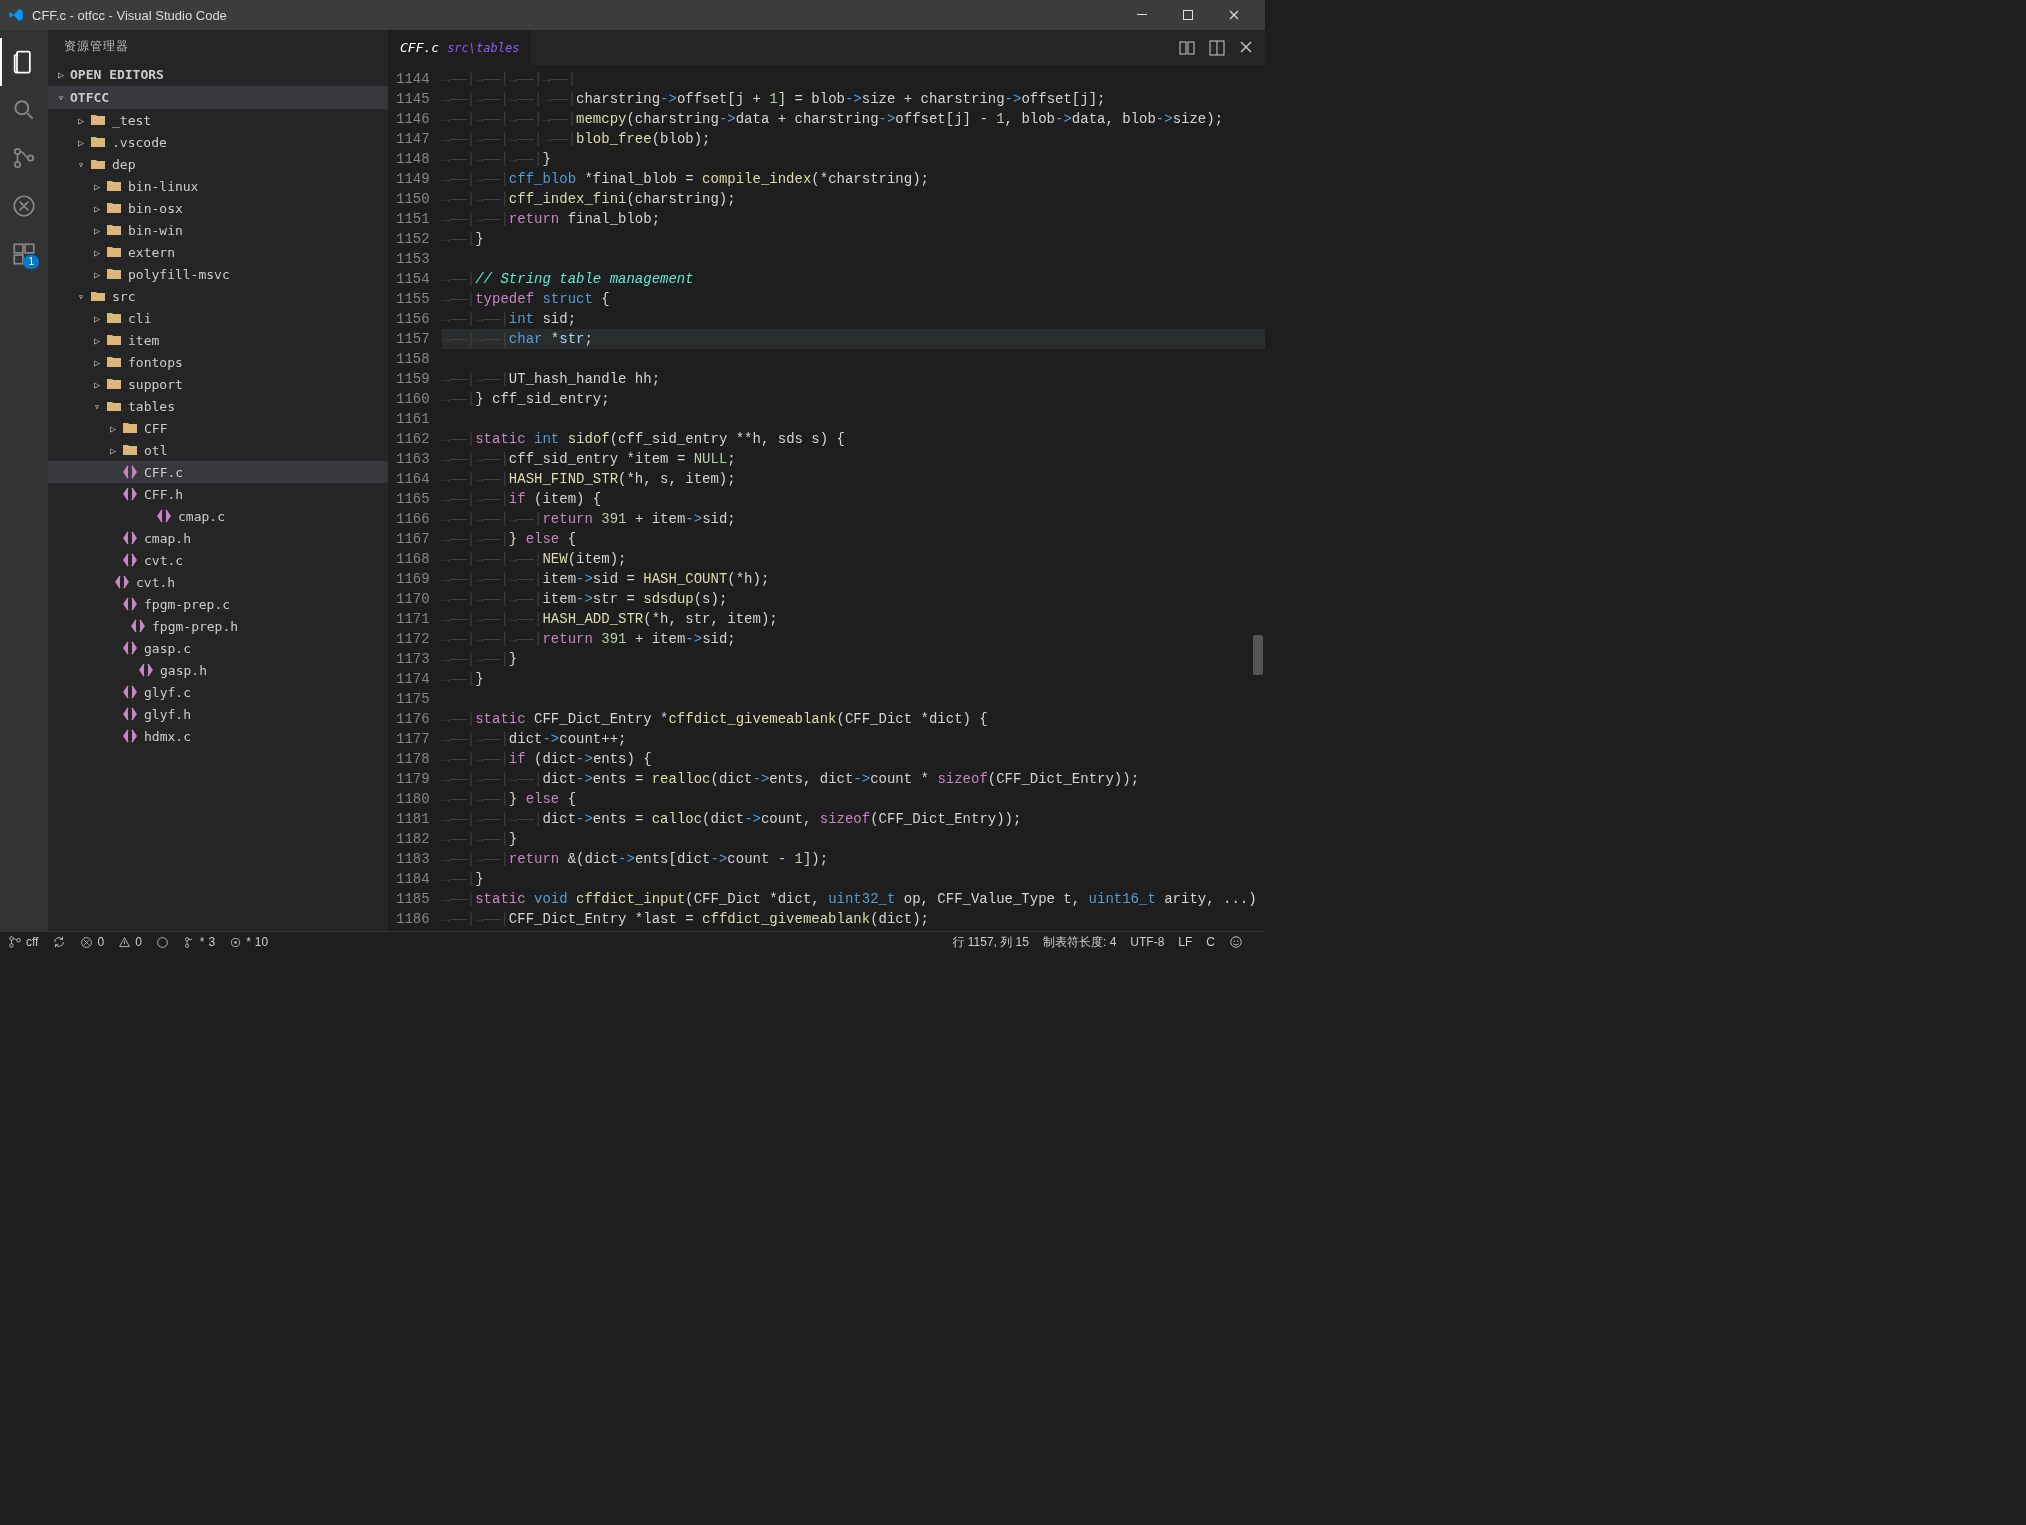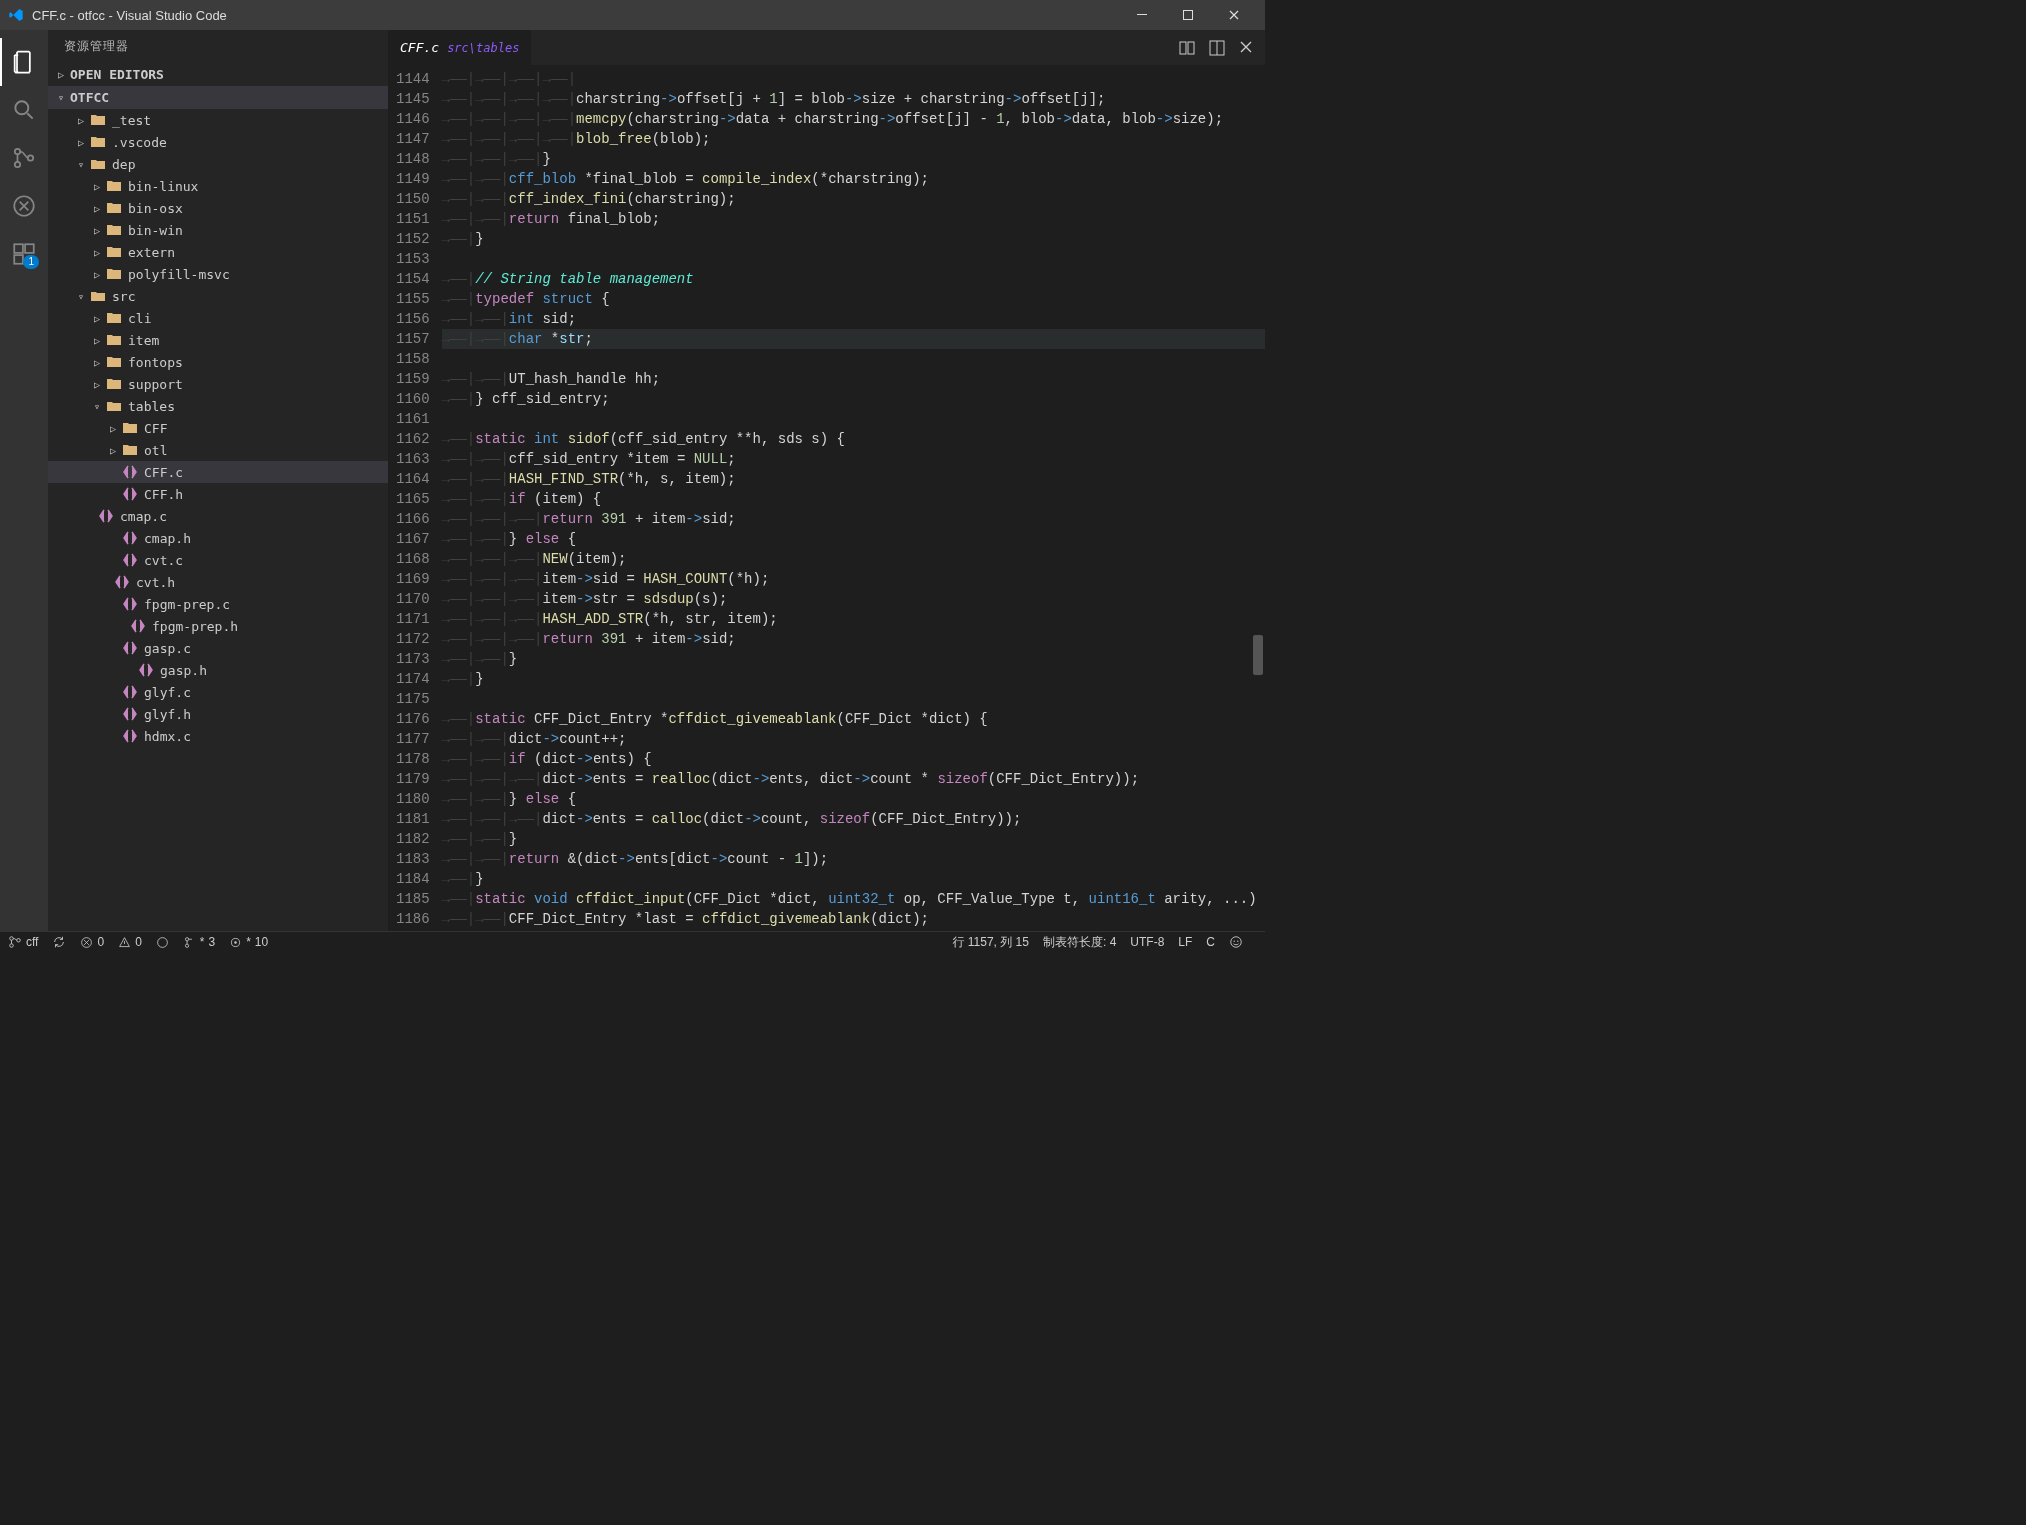--- a/index.html
+++ b/index.html
@@ -264,21 +264,21 @@
           </svg>
           <span>CFF.c</span>
         </div>
         <div class="tree-row" style="padding-left: 60px;">
           <span class="caret"></span>
           <svg class="ico" viewBox="0 0 16 16">
             <path class="c-ico" d="M6 2l-4 6 4 6M10 2l4 6-4 6" stroke="#c586c0" stroke-width="1.5" fill="none"></path>
           </svg>
           <span>CFF.h</span>
         </div>
-        <div class="tree-row" style="padding-left: 36px;">
+        <div class="tree-row" style="padding-left: 94px;">
           <span class="caret"></span>
           <svg class="ico" viewBox="0 0 16 16">
             <path class="c-ico" d="M6 2l-4 6 4 6M10 2l4 6-4 6" stroke="#c586c0" stroke-width="1.5" fill="none"></path>
           </svg>
           <span>cmap.c</span>
         </div>
         <div class="tree-row" style="padding-left: 60px;">
           <span class="caret"></span>
           <svg class="ico" viewBox="0 0 16 16">
             <path class="c-ico" d="M6 2l-4 6 4 6M10 2l4 6-4 6" stroke="#c586c0" stroke-width="1.5" fill="none"></path>

